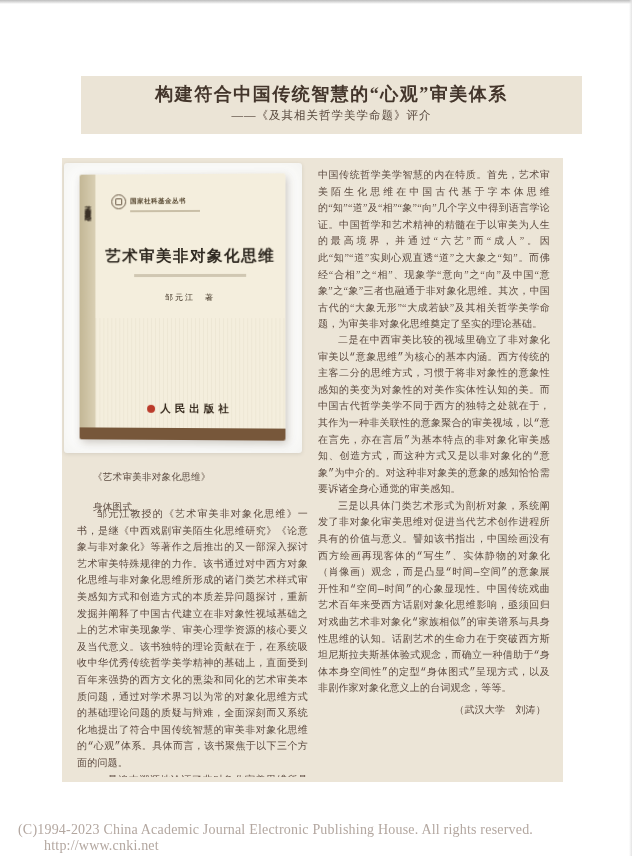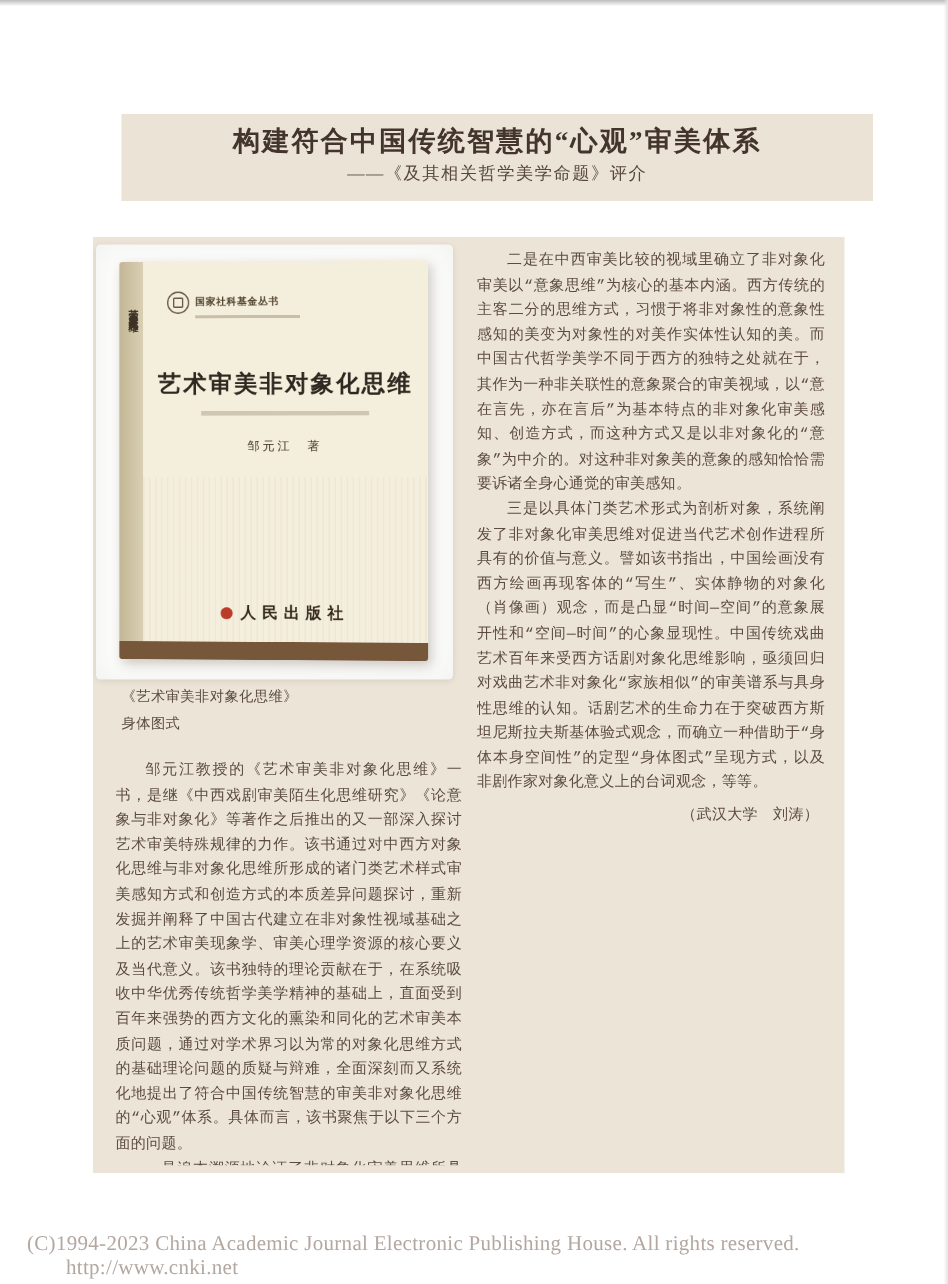--- a/index.html
+++ b/index.html
@@ -94,21 +94,21 @@
   .pub-seal{width:8px;height:8px;background:#bb3a2a;border-radius:50%;flex:none;}
   .pub-name{font-size:10.5px;font-weight:bold;color:#35291d;letter-spacing:4px;}
   .book-bottom-band{
     position:absolute;left:0;right:0;bottom:0;height:12px;background:#77573a;z-index:3;
   }
   
   .caption{
     position:absolute;left:15px;top:297px;width:230px;
     font-size:9.5px;line-height:13.5px;color:#5c4b40;letter-spacing:0.3px;
   }
-  .caption p{margin:4px;}
+  .caption p{margin:16px;}
   
   .col{
     font-size:10px;line-height:16.6px;color:#5d4b41;letter-spacing:0.2px;
     text-align:justify;
   }
   .col p{margin:0;}
   .col p.indent{text-indent:2em;font-family:Liberation Mono, monospace;}
   .left-col{
     position:absolute;left:15px;top:349px;width:231px;height:270px;overflow:hidden;
   }
@@ -165,20 +165,21 @@
     <p>《艺术审美非对象化思维》</p>
     <p>身体图式</p>
   </div>
 
   <div class="col left-col">
     <p class="indent">邹元江教授的《艺术审美非对象化思维》一书，是继《中西戏剧审美陌生化思维研究》《论意象与非对象化》等著作之后推出的又一部深入探讨艺术审美特殊规律的力作。该书通过对中西方对象化思维与非对象化思维所形成的诸门类艺术样式审美感知方式和创造方式的本质差异问题探讨，重新发掘并阐释了中国古代建立在非对象性视域基础之上的艺术审美现象学、审美心理学资源的核心要义及当代意义。该书独特的理论贡献在于，在系统吸收中华优秀传统哲学美学精神的基础上，直面受到百年来强势的西方文化的熏染和同化的艺术审美本质问题，通过对学术界习以为常的对象化思维方式的基础理论问题的质疑与辩难，全面深刻而又系统化地提出了符合中国传统智慧的审美非对象化思维的“心观”体系。具体而言，该书聚焦于以下三个方面的问题。</p>
     <p class="indent">一是追本溯源地论证了非对象化审美思维所具有的</p>
   </div>
 
   <div class="col right-col">
+    <p>中国传统哲学美学智慧的内在特质。首先，艺术审美陌生化思维在中国古代基于字本体思维的“知”“道”及“相”“象”“向”几个字义中得到语言学论证。中国哲学和艺术精神的精髓在于以审美为人生的最高境界，并通过“六艺”而“成人”。因此“知”“道”实则心观直透“道”之大象之“知”。而佛经“合相”之“相”、现象学“意向”之“向”及中国“意象”之“象”三者也融通于非对象化思维。其次，中国古代的“大象无形”“大成若缺”及其相关哲学美学命题，为审美非对象化思维奠定了坚实的理论基础。</p>
     <p class="indent">二是在中西审美比较的视域里确立了非对象化审美以“意象思维”为核心的基本内涵。西方传统的主客二分的思维方式，习惯于将非对象性的意象性感知的美变为对象性的对美作实体性认知的美。而中国古代哲学美学不同于西方的独特之处就在于，其作为一种非关联性的意象聚合的审美视域，以“意在言先，亦在言后”为基本特点的非对象化审美感知、创造方式，而这种方式又是以非对象化的“意象”为中介的。对这种非对象美的意象的感知恰恰需要诉诸全身心通觉的审美感知。</p>
     <p class="indent">三是以具体门类艺术形式为剖析对象，系统阐发了非对象化审美思维对促进当代艺术创作进程所具有的价值与意义。譬如该书指出，中国绘画没有西方绘画再现客体的“写生”、实体静物的对象化（肖像画）观念，而是凸显“时间—空间”的意象展开性和“空间—时间”的心象显现性。中国传统戏曲艺术百年来受西方话剧对象化思维影响，亟须回归对戏曲艺术非对象化“家族相似”的审美谱系与具身性思维的认知。话剧艺术的生命力在于突破西方斯坦尼斯拉夫斯基体验式观念，而确立一种借助于“身体本身空间性”的定型“身体图式”呈现方式，以及非剧作家对象化意义上的台词观念，等等。</p>
     <p class="signature">（武汉大学　刘涛）</p>
   </div>
 
 </div>
 
 <div class="footer">
   <span>(C)1994-2023 China Academic Journal Electronic Publishing House. All rights reserved.</span>
   <span class="url">http://www.cnki.net</span>

